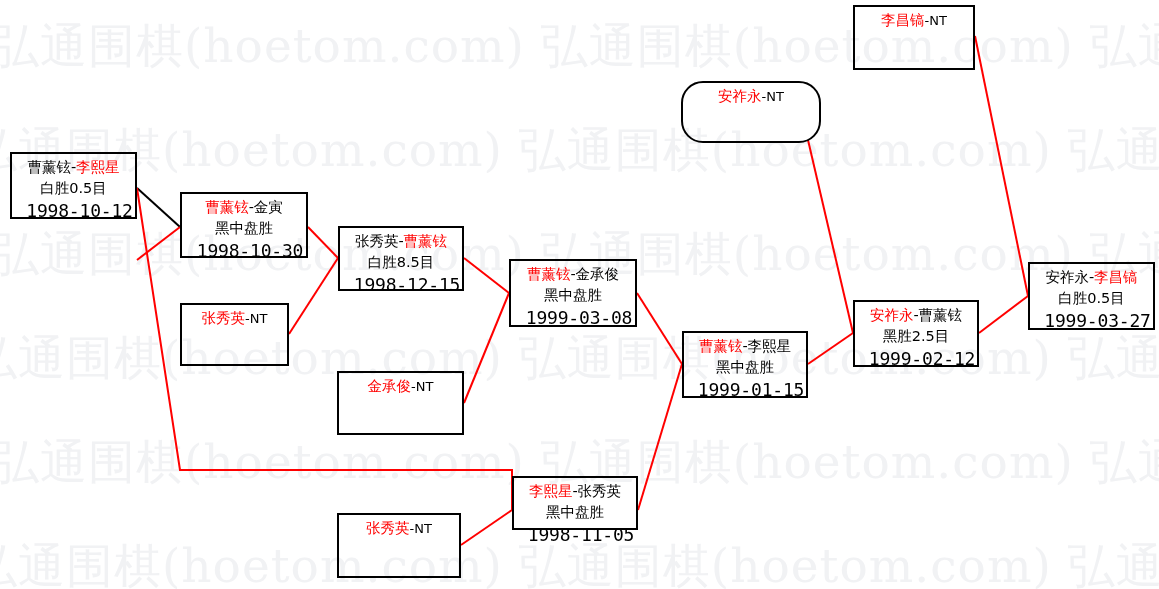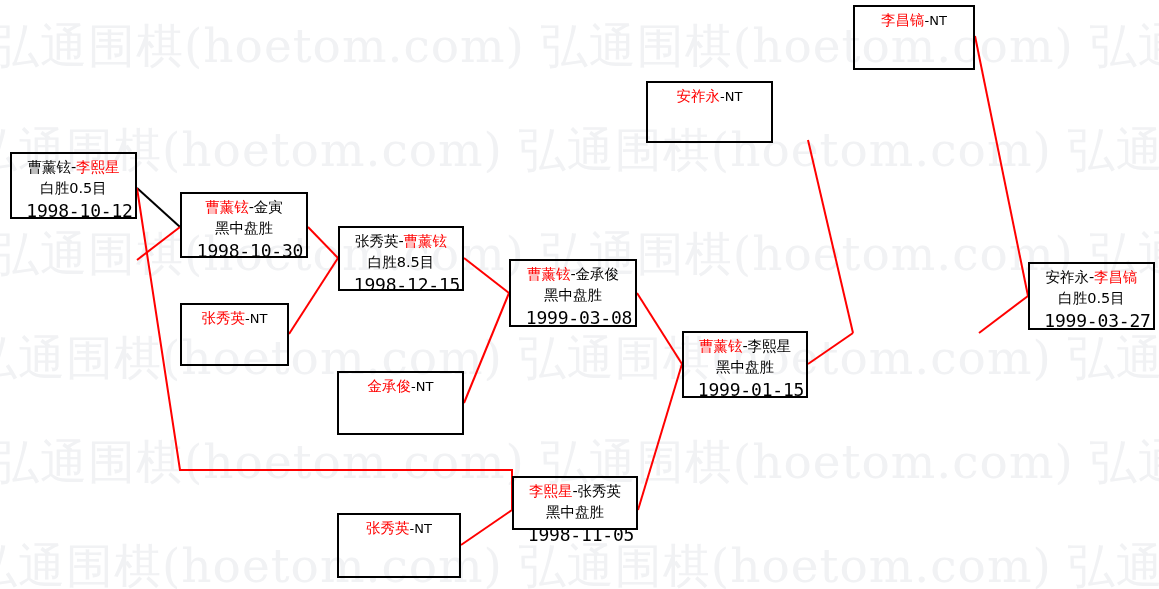--- a/index.html
+++ b/index.html
@@ -140,22 +140,27 @@
       <div class="node" style="left: 512px; top: 476px; width: 126px; height: 54px; border-color: rgb(0, 0, 0);">
         <span class="ln"><span class="red">李熙星</span><span class="blk">-</span><span class="blk">张秀英</span></span>
         <span class="ln"><span class="blk">黑中盘胜</span></span>
         <span class="ln date"><span class="blk">1998-11-05</span></span>
       </div>
       <div class="node" style="left: 682px; top: 331px; width: 126px; height: 67px; border-color: rgb(0, 0, 0);">
         <span class="ln"><span class="red">曹薰铉</span><span class="blk">-</span><span class="blk">李熙星</span></span>
         <span class="ln"><span class="blk">黑中盘胜</span></span>
         <span class="ln date"><span class="blk">1999-01-15</span></span>
       </div>
-      <div class="node" style="left: 646px; top: 81px; width: 127px; height: 62px; border-color: rgb(0, 0, 0);">
+      <div class="node" style="left: 681px; top: 81px; width: 140px; height: 62px; border-color: rgb(0, 0, 0); border-radius: 22px;">
         <span class="ln"><span class="red">安祚永</span><span class="nt">-NT</span></span>
+      </div>
+      <div class="node" style="left: 853px; top: 300px; width: 126px; height: 67px; border-color: rgb(0, 0, 0);">
+        <span class="ln"><span class="red">安祚永</span><span class="blk">-</span><span class="blk">曹薰铉</span></span>
+        <span class="ln"><span class="blk">黑胜2.5目</span></span>
+        <span class="ln date"><span class="blk">1999-02-12</span></span>
       </div>
       <div class="node" style="left: 853px; top: 5px; width: 122px; height: 65px; border-color: rgb(0, 0, 0);">
         <span class="ln"><span class="red">李昌镐</span><span class="nt">-NT</span></span>
       </div>
       <div class="node" style="left: 1028px; top: 262px; width: 127px; height: 68px; border-color: rgb(0, 0, 0);">
         <span class="ln"><span class="blk">安祚永</span><span class="blk">-</span><span class="red">李昌镐</span></span>
         <span class="ln"><span class="blk">白胜0.5目</span></span>
         <span class="ln date"><span class="blk">1999-03-27</span></span>
       </div>
     </div>

